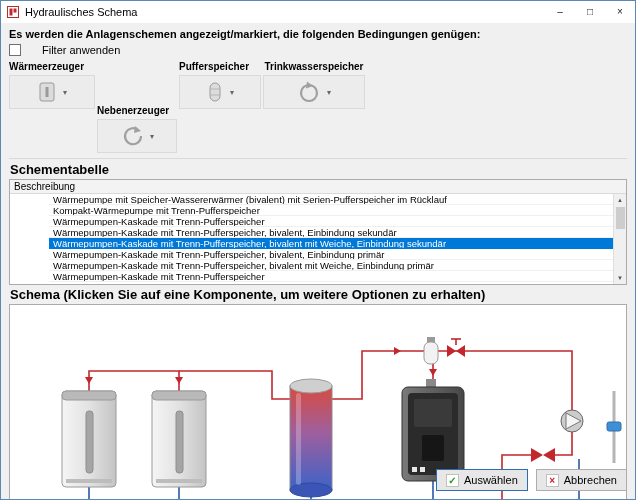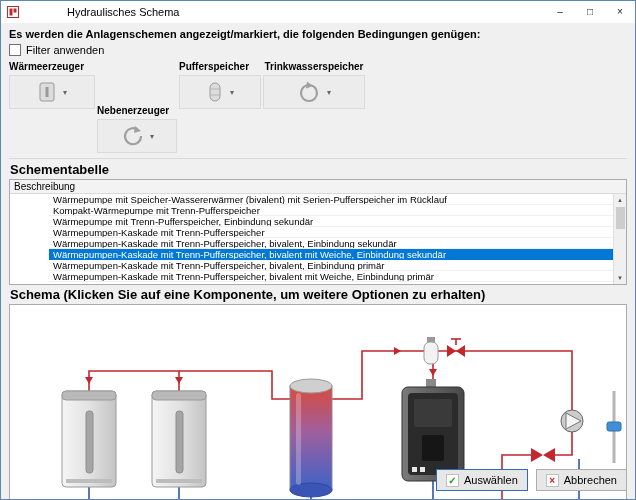--- a/index.html
+++ b/index.html
@@ -3,30 +3,30 @@
 <meta charset="utf-8">
 <style>
   * { box-sizing: border-box; margin: 0; padding: 0; }
   html, body { width: 636px; height: 500px; overflow: hidden; }
   body { font-family: "Liberation Sans", sans-serif; background: #f0f0f0; }
   :root { --sel:#0078d7; --red:#c1272d; --blue:#2a58a8; --handle:#3f8fd6; }
 
   .dialog { position:absolute; left:0; top:0; width:636px; height:500px;
             border:1px solid #5b87b7; background:#f0f0f0; overflow:hidden; }
 
-  .titlebar { height:22px; background:#ffffff; display:flex; align-items:center;gap:42px; }
+  .titlebar { height:22px; background:#ffffff; display:flex; align-items:center; }
   .app-icon { width:12px; height:12px; margin:0 6px 0 6px; }
   .title { font-size:11px; color:#000; }
   .win-controls { margin-left:auto; display:flex; height:100%; }
   .win-btn { width:30px; height:22px; border:0; background:transparent; font-size:10px;
              line-height:22px; text-align:center; cursor:pointer; font-family:inherit; color:#222; }
 
   .content { padding:4px 8px 0; position:relative; height:477px; }
   .heading { font-size:11px; font-weight:bold; margin:1px 0 4px; }
-  .checkbox-row { display:flex; align-items:center; gap:5px; font-size:11px; margin-bottom:5px; }
+  .checkbox-row { display:flex; align-items:center; gap:21px; font-size:11px; margin-bottom:5px; }
   .checkbox { width:12px; height:12px; border:1px solid #707070; background:#fff; display:inline-block; }
 
   .filter-cols { display:flex; margin-bottom:5px; }
   .filter-col { width:86px; margin-right:2px; }
   .filter-col.c1 { width:80px;margin-top:44px; } .filter-col.c2 { width:82px; } .filter-col.c3 { width:102px;text-align:center; }
   .col-label { font-size:10px; font-weight:bold; margin-bottom:3px; white-space:nowrap; }
   .icon-cell { height:34px; background:#ececec; border:1px solid #dadada; display:flex;
                align-items:center; justify-content:center; gap:6px; cursor:pointer; }
   .dd { font-size:8px; color:#666; }
 
@@ -142,21 +142,20 @@
 
     <div class="sep"></div>
 
     <div class="section-label">Schementabelle</div>
 
     <div class="schem-table">
       <div class="t-header">Beschreibung</div>
       <div class="t-rows">
         <div class="t-row">Wärmepumpe mit Speicher-Wassererwärmer (bivalent) mit Serien-Pufferspeicher im Rücklauf</div>
         <div class="t-row">Kompakt-Wärmepumpe mit Trenn-Pufferspeicher</div>
-        <div class="t-row">Wärmepumpe mit Trenn-Pufferspeicher, Einbindung sekundär</div>
         <div class="t-row">Wärmepumpen-Kaskade mit Trenn-Pufferspeicher</div>
         <div class="t-row">Wärmepumpen-Kaskade mit Trenn-Pufferspeicher, bivalent, Einbindung sekundär</div>
         <div class="t-row selected">Wärmepumpen-Kaskade mit Trenn-Pufferspeicher, bivalent mit Weiche, Einbindung sekundär</div>
         <div class="t-row">Wärmepumpen-Kaskade mit Trenn-Pufferspeicher, bivalent, Einbindung primär</div>
         <div class="t-row">Wärmepumpen-Kaskade mit Trenn-Pufferspeicher, bivalent mit Weiche, Einbindung primär</div>
         <div class="t-row">Wärmepumpen-Kaskade mit Trenn-Pufferspeicher</div>
       </div>
       <div class="vscroll">
         <button class="scroll-btn">▲</button>
         <div class="v-thumb"></div>

